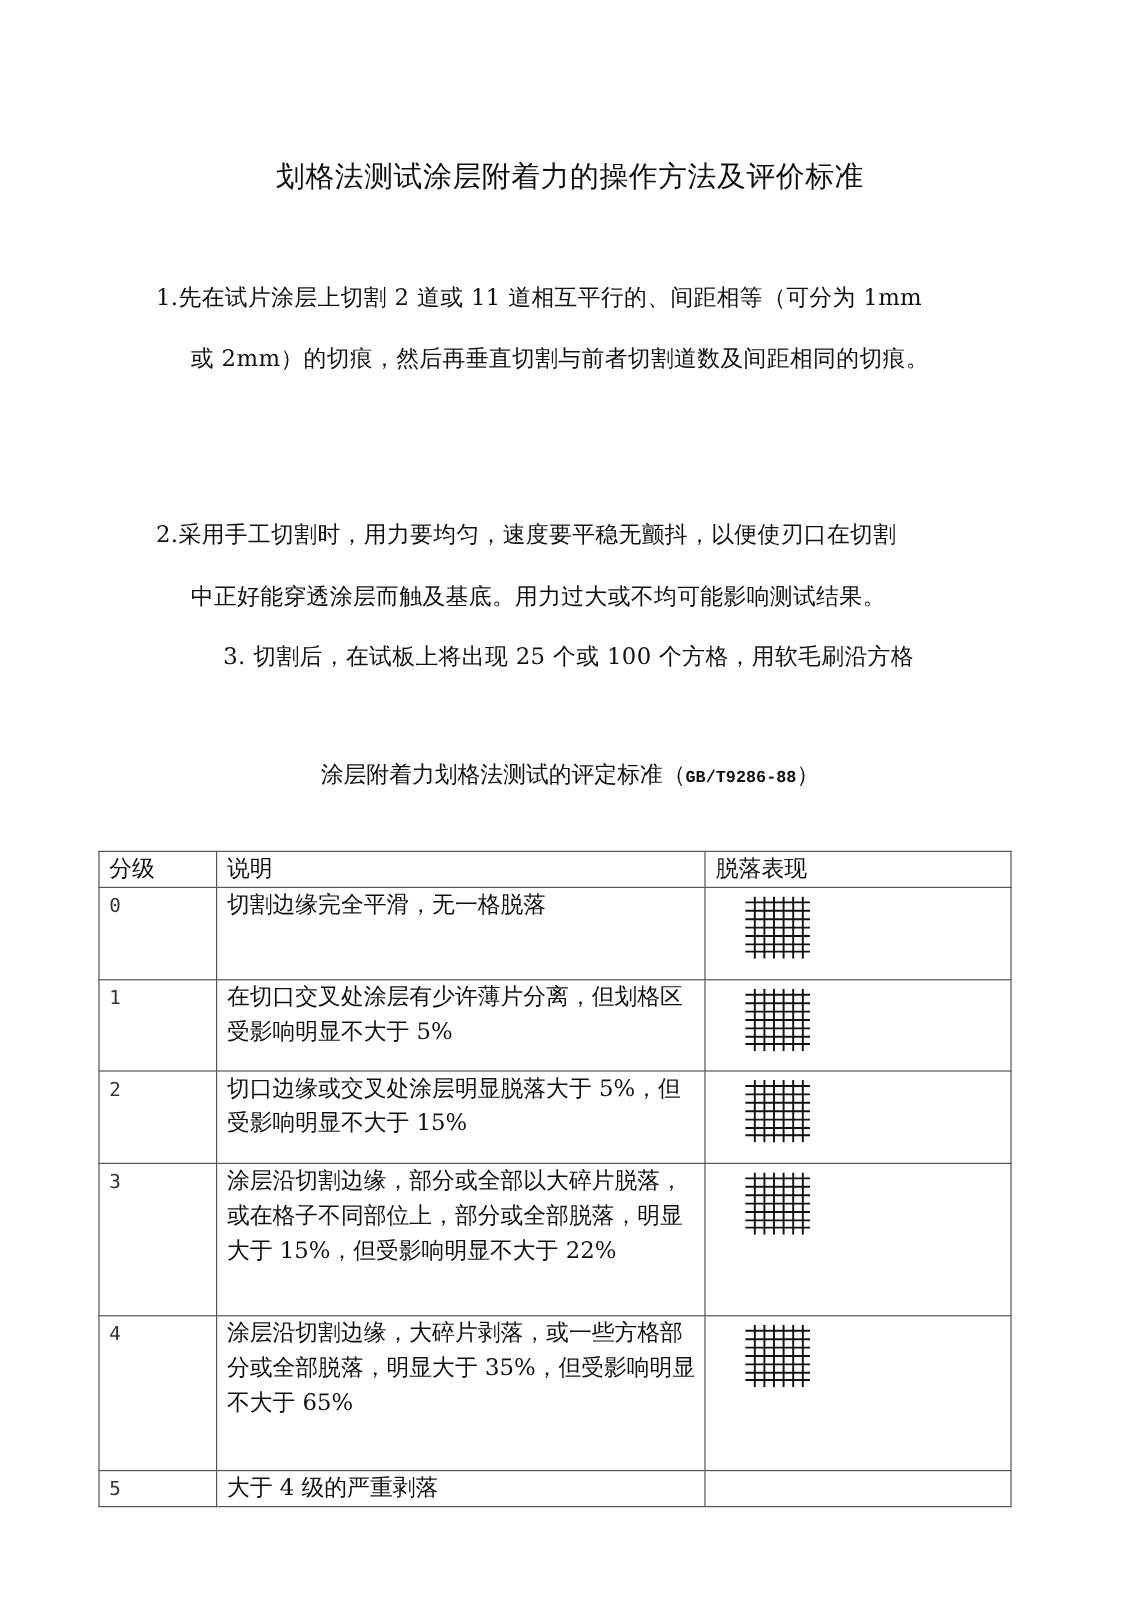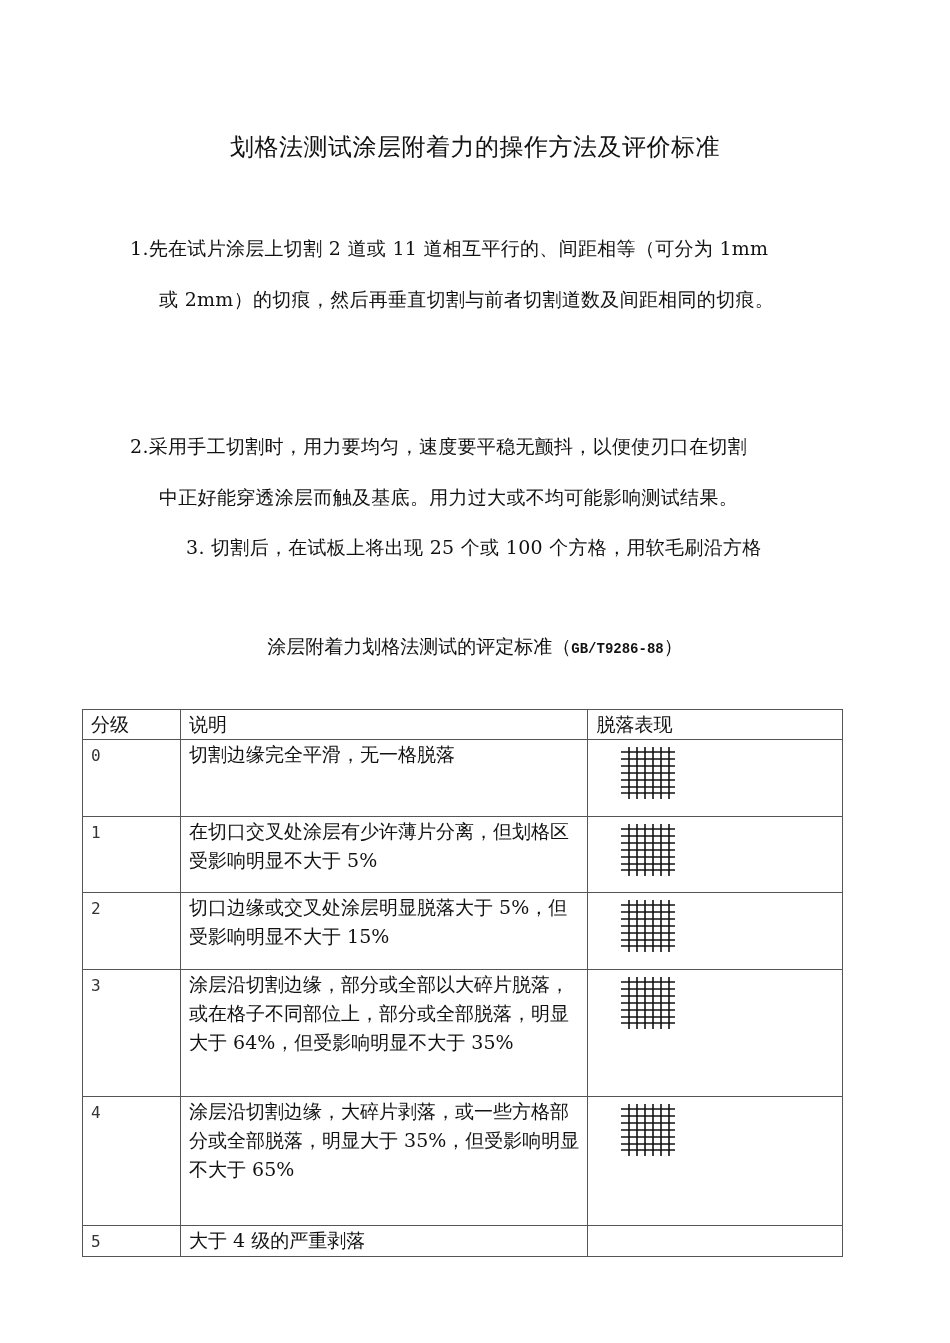--- a/index.html
+++ b/index.html
@@ -145,21 +145,21 @@
                 <line x1="0" y1="40" x2="54" y2="40"></line>
                 <line x1="0" y1="46" x2="54" y2="46"></line>
       </g>
             </svg>
           </span>
         </td>
   </tr>
 
   <tr style="height:127px;">
     <td class="c1"><span class="num">3</span></td>
-    <td class="c2">涂层沿切割边缘，部分或全部以大碎片脱落，或在格子不同部位上，部分或全部脱落，明显大于 64%，但受影响明显不大于 35%</td>
+    <td class="c2">涂层沿切割边缘，部分或全部以大碎片脱落，或在格子不同部位上，部分或全部脱落，明显大于 15%，但受影响明显不大于 22%</td>
     <td class="c3">
           <span class="grid-icon">
       <svg width="54" height="52" viewBox="0 0 54 52">
               <g stroke="#111" stroke-width="1.6">
         <line x1="8" y1="0" x2="8" y2="52"></line>
                 <line x1="16" y1="0" x2="16" y2="52"></line>
                 <line x1="24" y1="0" x2="24" y2="52"></line>
                 <line x1="32" y1="0" x2="32" y2="52"></line>
                 <line x1="40" y1="0" x2="40" y2="52"></line>
                 <line x1="48" y1="0" x2="48" y2="52"></line>

